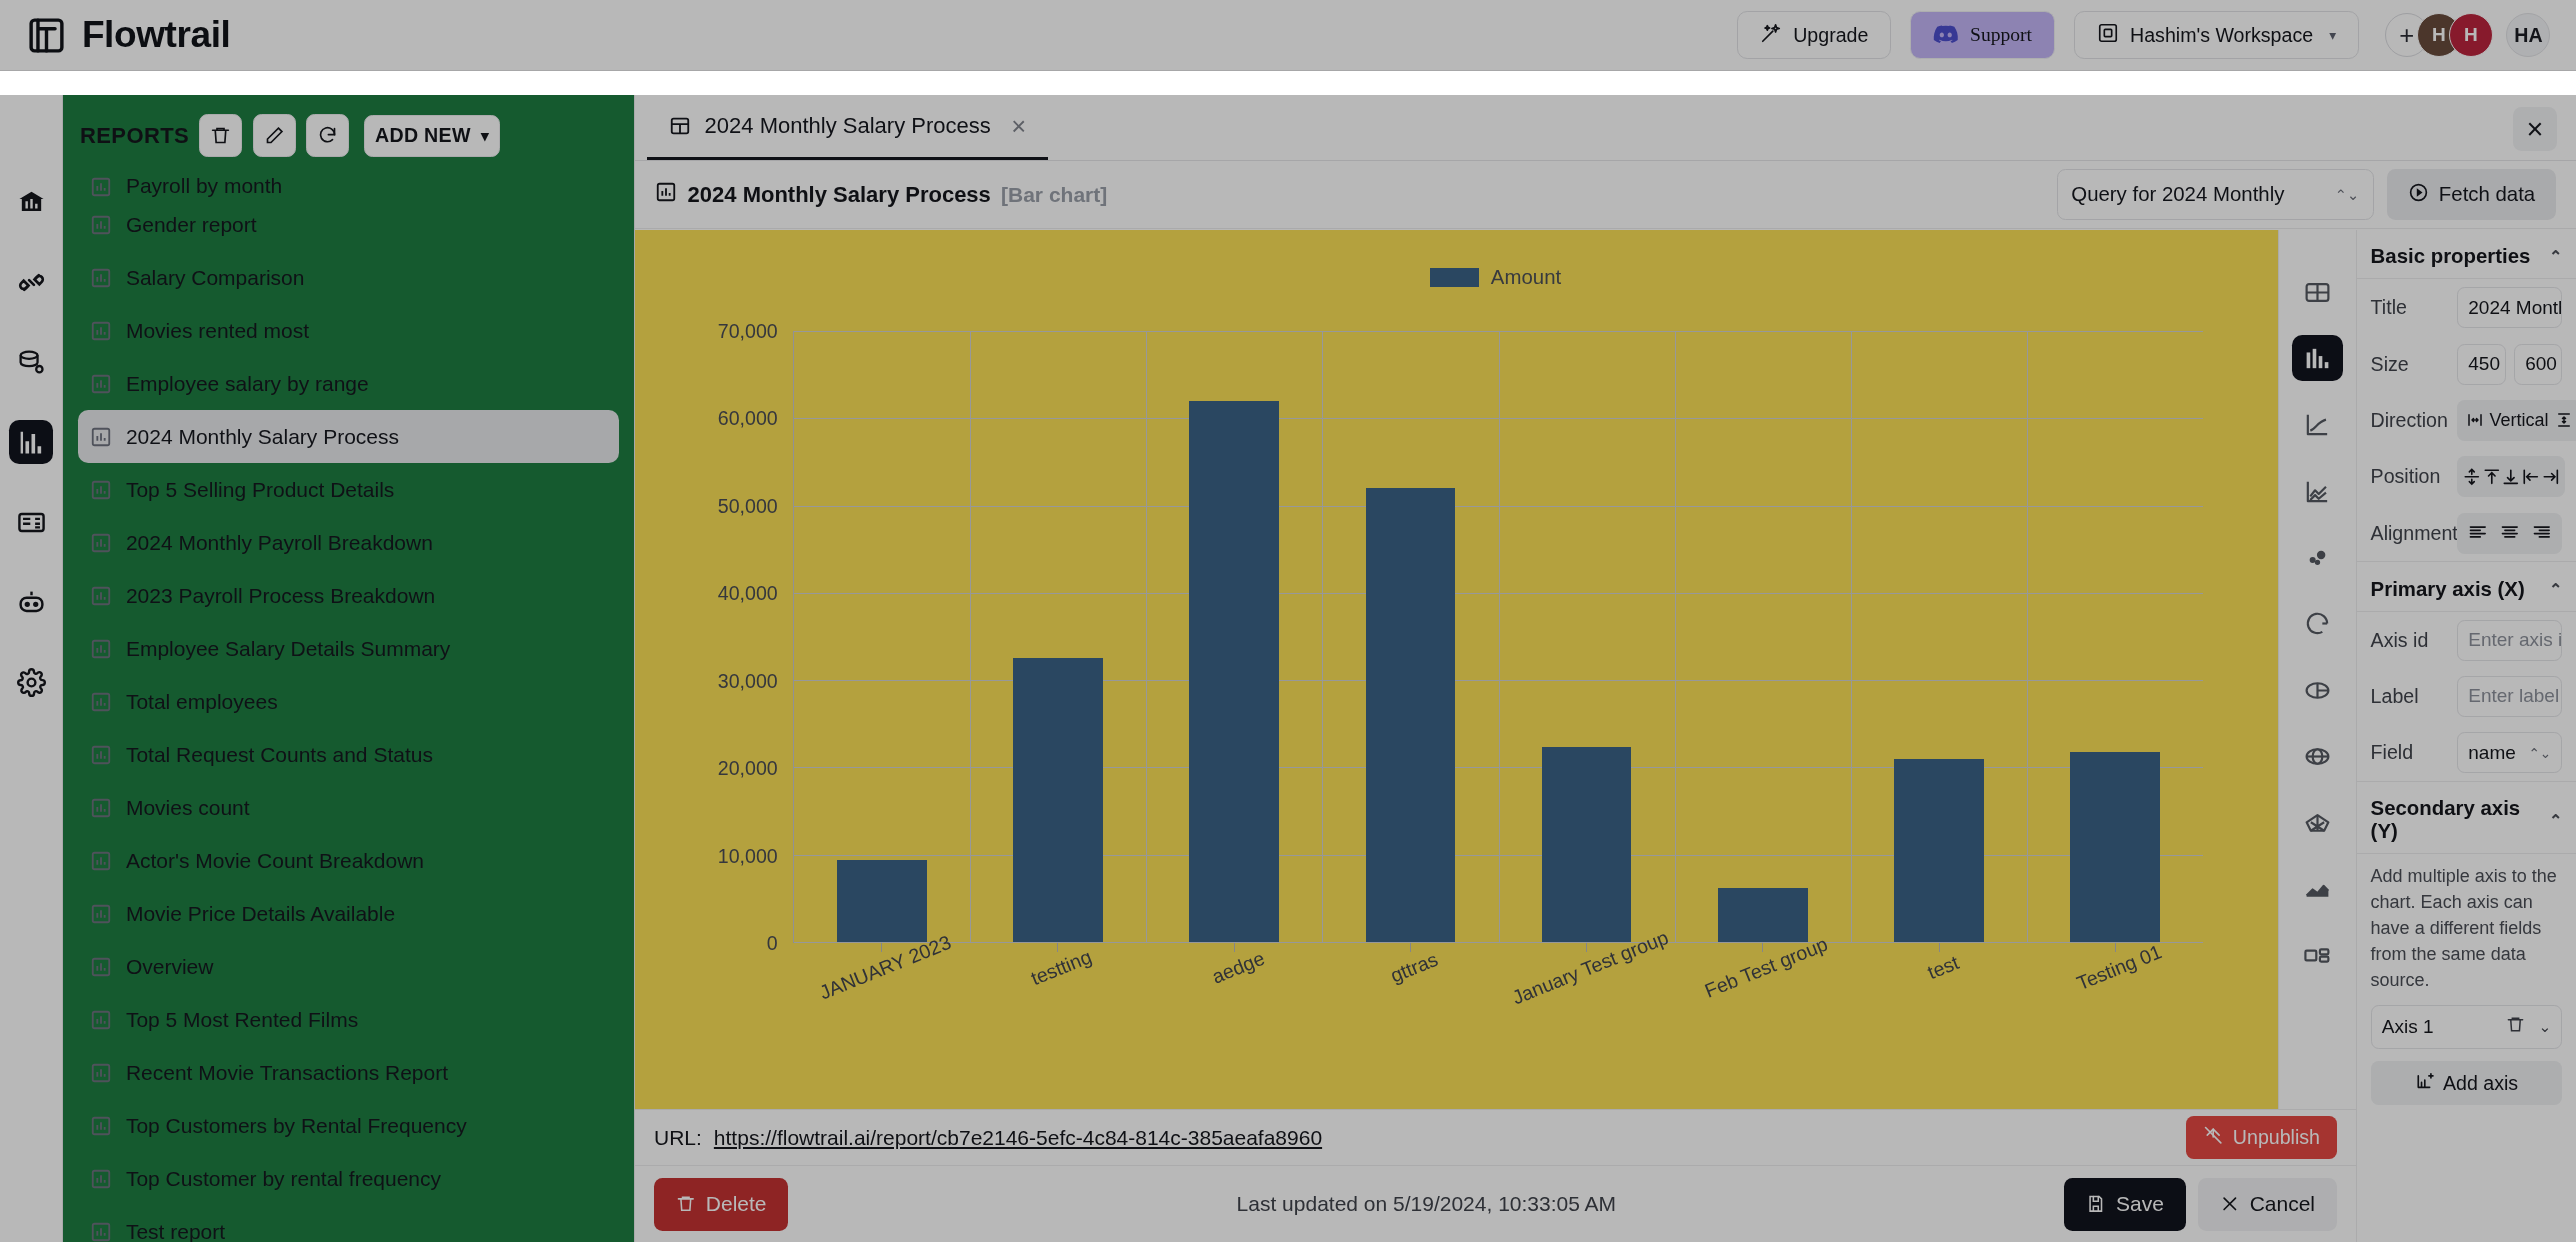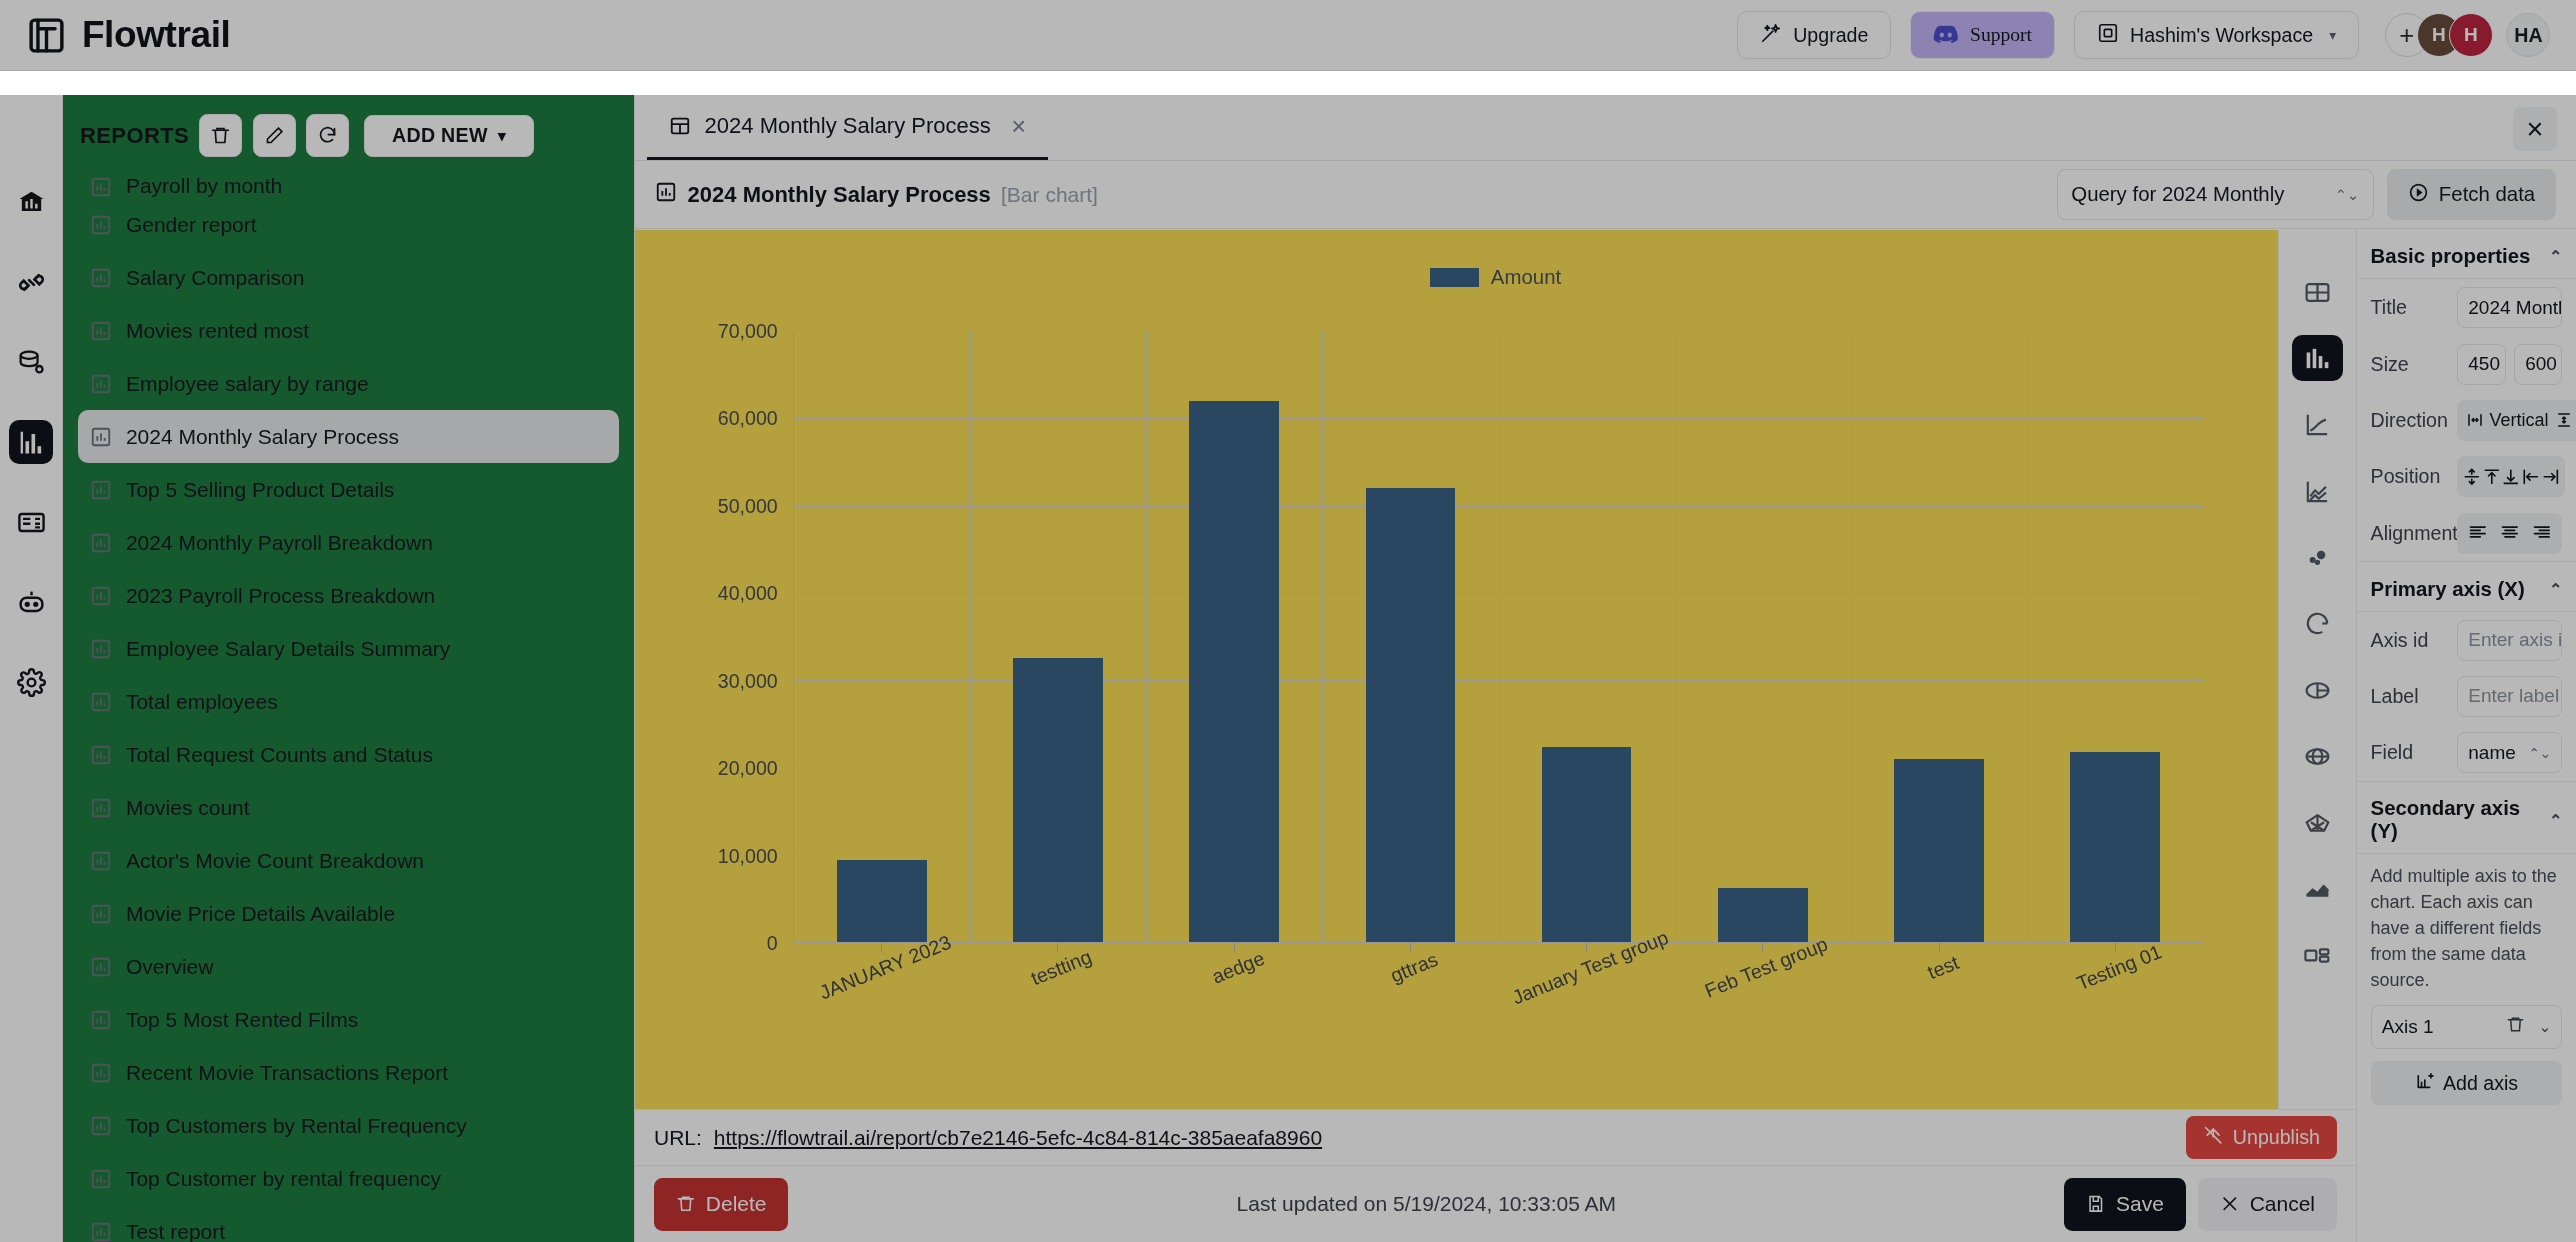--- a/index.html
+++ b/index.html
@@ -77,21 +77,21 @@
   }
   .sb-title { font-size: 22px; font-weight: 700; letter-spacing: 0.4px; color: #14161d; }
   .sb-iconbtn {
     width: 43px; height: 43px; border-radius: 8.5px;
     border: 0.9px solid #ececef; background: #fff;
     display: flex; align-items: center; justify-content: center; cursor: pointer;
     color: #14161d;
   }
   .sb-iconbtn svg { width: 21px; height: 21px; }
   .sb-addnew {
-    margin-left: 5.1px; height: 42px; padding: 0 27px; border-radius: 8.5px;
+    margin-left: 5.1px; height: 42px; padding: 0 10px; border-radius: 8.5px;
     border: 0.9px solid #ececef; background: #fff; cursor: pointer;
     display: flex; align-items: center; gap: 10.2px;
     font-size: 19.6px; font-weight: 600; color: #14161d; letter-spacing: 0.3px;
   }
   .reports-list {
     flex: 1; overflow: hidden; padding: 0 15.3px;
     position: relative;
   }
   .rep-item {
     display: flex; align-items: center; gap: 13.6px;
@@ -124,21 +124,21 @@
     width: 44px; height: 44px; border-radius: 8.5px;
     display: flex; align-items: center; justify-content: center;
     cursor: pointer; font-size: 29px; color: #15171f; background: #f2f3f5;
   }
 
   .chartbar {
     height: 68px; display: flex; align-items: center; gap: 15.3px;
     padding: 0 20.4px; border-bottom: 0.9px solid #ececed;
   }
   .chartbar-title { display: flex; align-items: center; gap: 10.2px; font-size: 22px; font-weight: 700; color: #14161d; }
-  .chartbar-title .sub { font-weight: 400; color: #9aa0ab; font-size: 21px; }
+  .chartbar-title .sub { font-weight: 700; color: #9aa0ab; font-size: 21px; }
   .chartbar-title svg { width: 22px; height: 22px; color: #14161d; }
   .cb-right { margin-left: auto; display: flex; align-items: center; gap: 13.6px; }
   .query-select {
     height: 51px; width: 317px; border-radius: 8.5px; border: 0.9px solid #e3e4e8; background: #fff;
     display: flex; align-items: center; padding: 0 13.6px; cursor: pointer;
     font-size: 20.4px; color: #15171f; overflow: hidden; white-space: nowrap;
   }
   .query-select .caret { margin-left: auto; font-size: 14.5px; color: #6c707c; }
   .fetch-btn {
     height: 51px; padding: 0 20.4px; border-radius: 8.5px; background: #ebecef; border: none;

